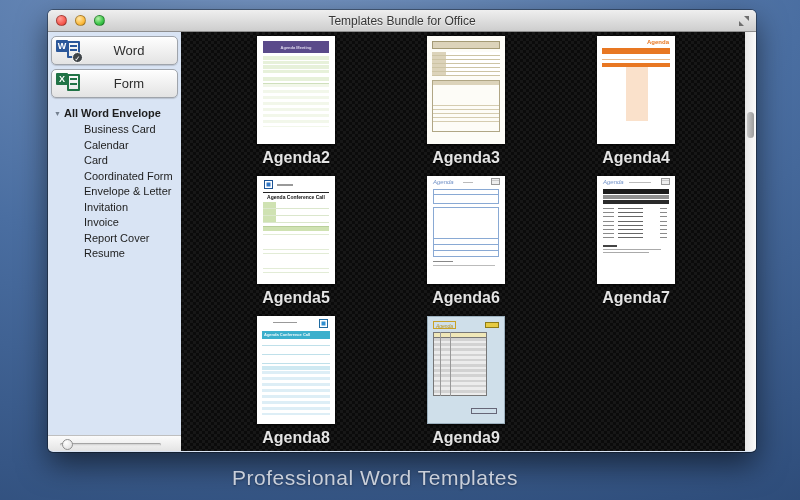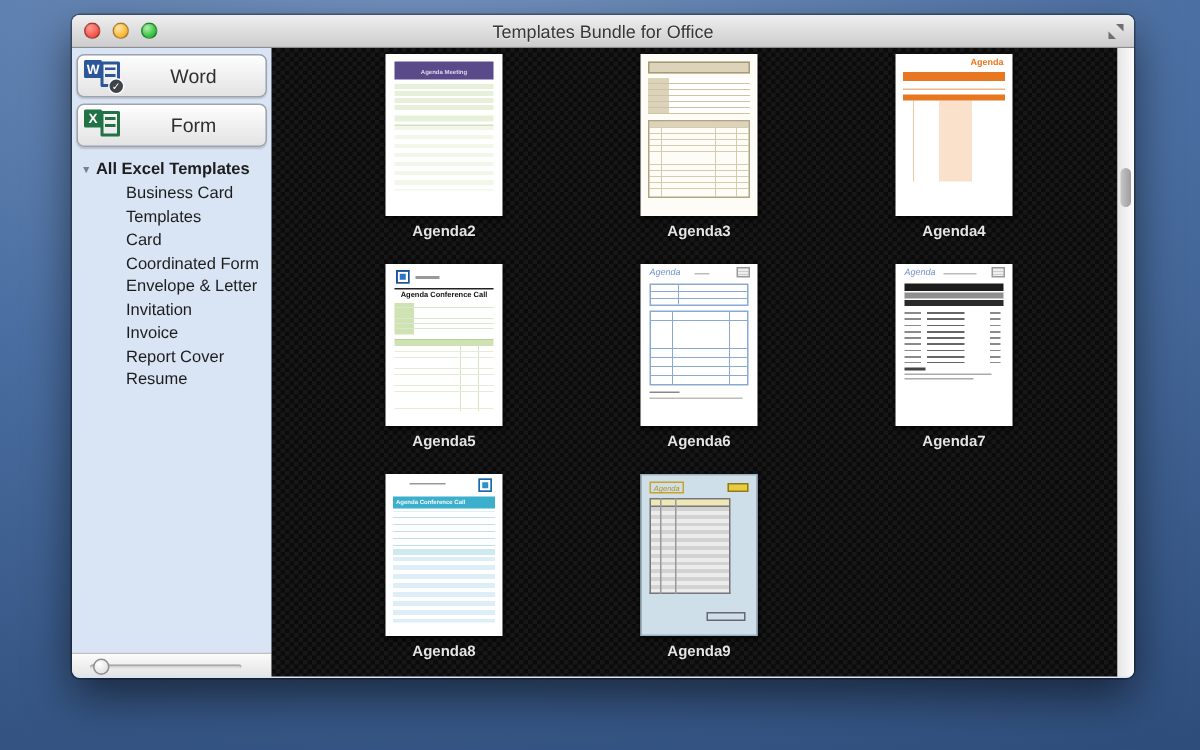--- a/index.html
+++ b/index.html
@@ -88,21 +88,21 @@
     display:grid; grid-template-columns:repeat(3,170px); grid-auto-rows:140px;
     background-color:#0b0b0b;
     background-image:
       linear-gradient(45deg, rgba(255,255,255,.05) 25%, transparent 25%, transparent 75%, rgba(255,255,255,.05) 75%),
       linear-gradient(45deg, rgba(255,255,255,.05) 25%, transparent 25%, transparent 75%, rgba(255,255,255,.05) 75%);
     background-position:0 0, 3px 3px; background-size:6px 6px;
   }
   .thumb { display:flex; flex-direction:column; align-items:center; }
   .page { position:relative; width:78px; height:108px; background:#fff; box-shadow:0 1px 4px rgba(0,0,0,.9); overflow:hidden; }
   .page div { position:absolute; }
-  .page-label { margin-top:5px; font-size:10px; font-weight:bold; color:#e4e4e4; text-shadow:0 1px 1px #000; }
+  .page-label { margin-top:5px; font-size:16px; font-weight:bold; color:#e4e4e4; text-shadow:0 1px 1px #000; }
 
   
   .scrollbar { width:11px; position:relative; background:linear-gradient(90deg,#e6e6e6,#fbfbfb); border-radius:0 0 4px 0; }
   .scroll-thumb { position:absolute; top:80px; left:2px; width:7px; height:26px; border-radius:4px;
     background:linear-gradient(90deg,#c6c6c6,#9d9d9d); }
 
   
   
   .v2-band { top:5px; left:6px; right:6px; height:12px; background:#5a4a8a; color:#ded8ee;
              font-size:4px; font-weight:bold; text-align:center; line-height:13px; }
@@ -244,24 +244,24 @@
                 </span>
               <span class="oi-badge">X</span>
             </span>
             <span class="label">Form</span>
           </div>
         </div>
 
         <div class="cat-list">
           <div class="cat-header">
             <span class="disclosure">▼</span>
-            <span>All Excel Templates</span>
+            <span>All Word Envelope</span>
           </div>
           <div class="cat-item">Business Card</div>
-          <div class="cat-item">Templates</div>
+          <div class="cat-item">Calendar</div>
           <div class="cat-item">Card</div>
           <div class="cat-item">Coordinated Form</div>
           <div class="cat-item">Envelope &amp; Letter</div>
           <div class="cat-item">Invitation</div>
           <div class="cat-item">Invoice</div>
           <div class="cat-item">Report Cover</div>
           <div class="cat-item">Resume</div>
         </div>
 
         <div class="slider-strip">
@@ -373,13 +373,14 @@
 
       </div>
 
       <div class="scrollbar">
         <div class="scroll-thumb"></div>
       </div>
 
     </div>
   </div>
 
+  <div class="desktop-caption">Professional Word Templates</div>
 </div>
 
 </body></html>

